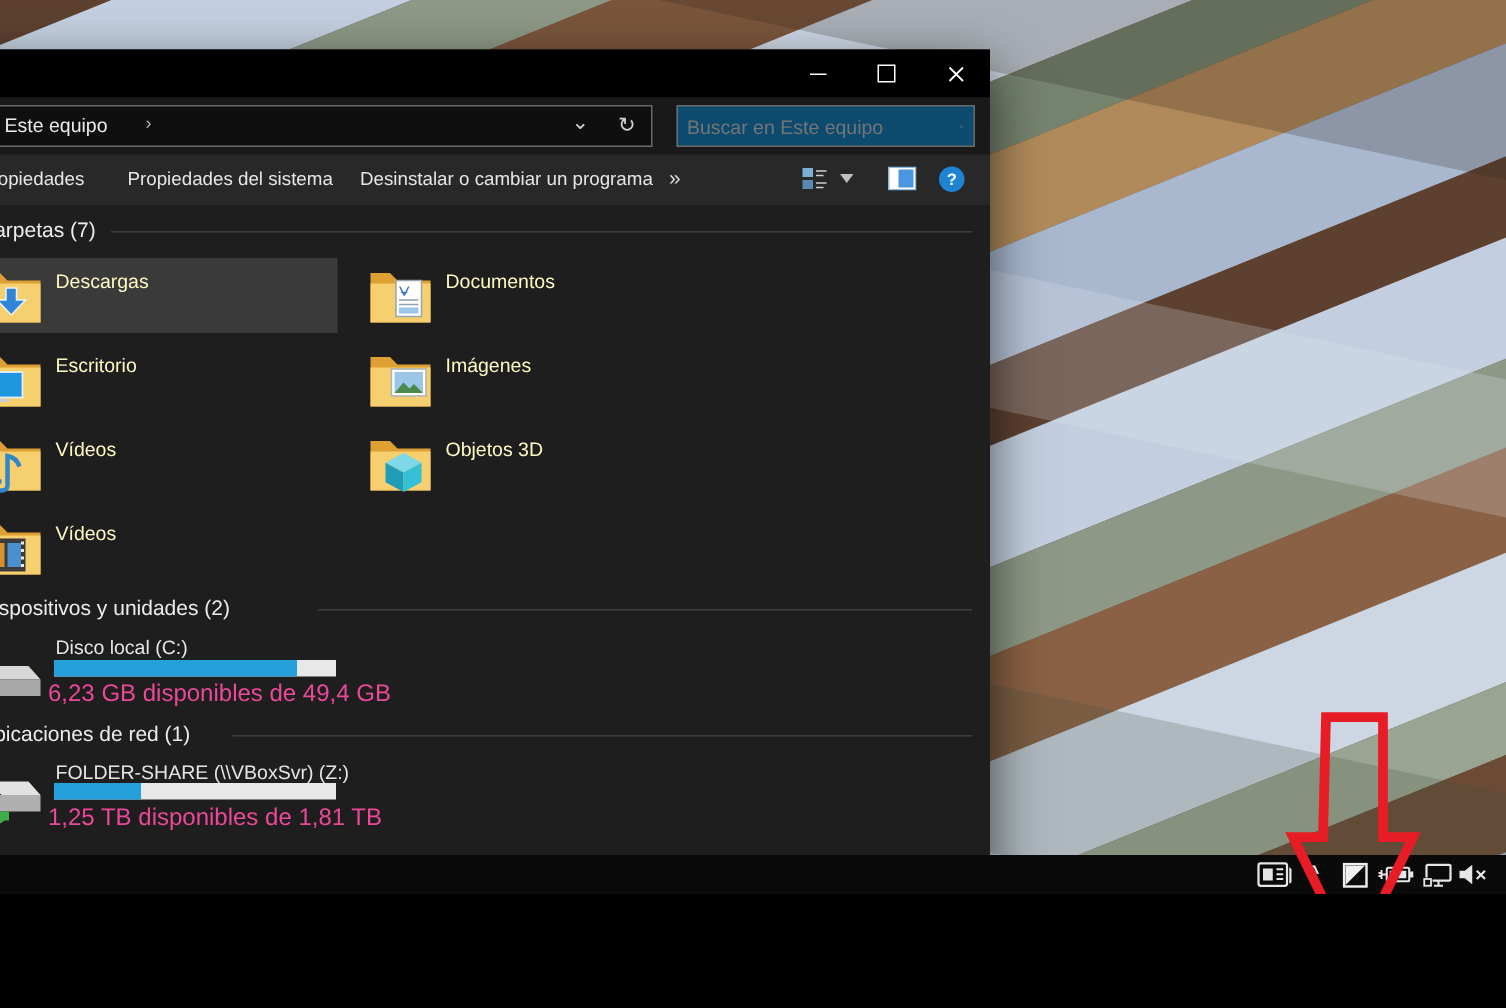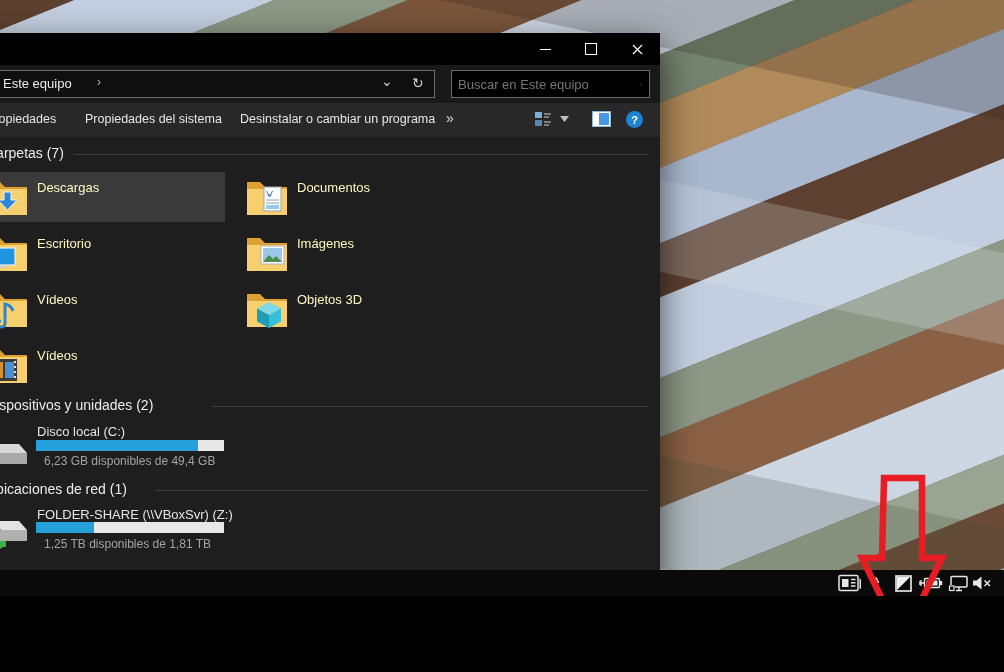--- a/index.html
+++ b/index.html
@@ -17,21 +17,21 @@
   .min-glyph{width:11px;height:0;border-top:1px solid #fff;}
   .max-glyph{width:10px;height:10px;border:1px solid #fff;}
   
   .cmdrow{position:absolute;top:32px;left:0;right:0;height:38px;background:#191919;}
   .addrbox{position:absolute;left:0;top:5px;width:483px;height:26px;background:#0f0f0f;
            border:1px solid #6b6b6b;color:#ececec;font-size:13px;}
   .addr-text{position:absolute;left:52px;top:5px;}
   .addr-chev{position:absolute;left:146px;top:4px;color:#b9b9b9;font-size:12px;}
   .addr-drop{position:absolute;left:430px;top:2px;color:#cfcfcf;font-size:14px;}
   .addr-refresh{position:absolute;left:461px;top:4px;color:#cfcfcf;font-size:14px;}
-  .searchbox{position:absolute;left:501px;top:5px;width:197px;height:26px;background:#000000;
+  .searchbox{position:absolute;left:501px;top:5px;width:197px;height:26px;background:#0c4a6e;
              border:1px solid #6b6b6b;display:flex;align-items:center;}
   .searchbox input{flex:1;background:transparent;border:none;outline:none;color:#9f9f9f;
                    font-size:13px;padding:0 6px;font-family:"Liberation Sans",sans-serif;}
   .search-ico{margin-right:7px;}
   
   .toolbar{position:absolute;top:70px;left:0;right:0;height:34px;background:#282828;
            color:#e6e6e6;font-size:12.5px;}
   .tb-item{position:absolute;top:9px;white-space:nowrap;}
   .tb-overflow{position:absolute;left:496px;top:7px;color:#dcdcdc;font-size:14px;}
   .tb-right{position:absolute;right:0;top:0;height:34px;}
@@ -44,21 +44,21 @@
   .sec-line{position:absolute;height:1px;background:#3e3e3e;}
   .tile{position:absolute;width:275px;height:50px;}
   .tile.sel{background:#3a3a3a;}
   .tile .ticon{position:absolute;left:35px;top:3px;width:44px;height:44px;}
   .tile .lbl{position:absolute;left:87px;top:8px;font-size:13px;color:#fef9c3;white-space:nowrap;}
   .dtile{position:absolute;width:360px;height:52px;}
   .dtile .ticon{position:absolute;left:35px;top:2px;width:44px;height:44px;}
   .dtile .dlbl{position:absolute;left:87px;top:2px;font-size:13px;color:#e5e5e5;width:352px;line-height:15px;}
   .dtile .dbar{position:absolute;left:86px;top:18px;width:188px;height:11px;background:#e8e8e8;}
   .dtile .dfill{height:100%;background:#26a0da;}
-  .dtile .dinfo{position:absolute;left:94px;font-size:12px;color:#a3a3a3;white-space:nowrap;}
+  .dtile .dinfo{position:absolute;left:82px;font-size:16px;color:#ec4899;white-space:nowrap;}
   
   .statusbar{position:absolute;left:0;right:0;bottom:0;height:23px;background:#f2f2f2;
              color:#1b1b1b;font-size:12px;}
   .sb-frag{position:absolute;left:50px;top:5px;}
   .sb-sep{position:absolute;top:0;width:1px;height:23px;background:#dcdcdc;}
   .sb-sel{position:absolute;left:540px;top:3px;display:flex;align-items:center;gap:5px;}
   .sb-grip{position:absolute;right:6px;bottom:3px;}
   
   .taskbar{position:absolute;left:0;right:0;bottom:0;height:26px;background:#0a0a0a;}
   .tray-ico{position:absolute;}

